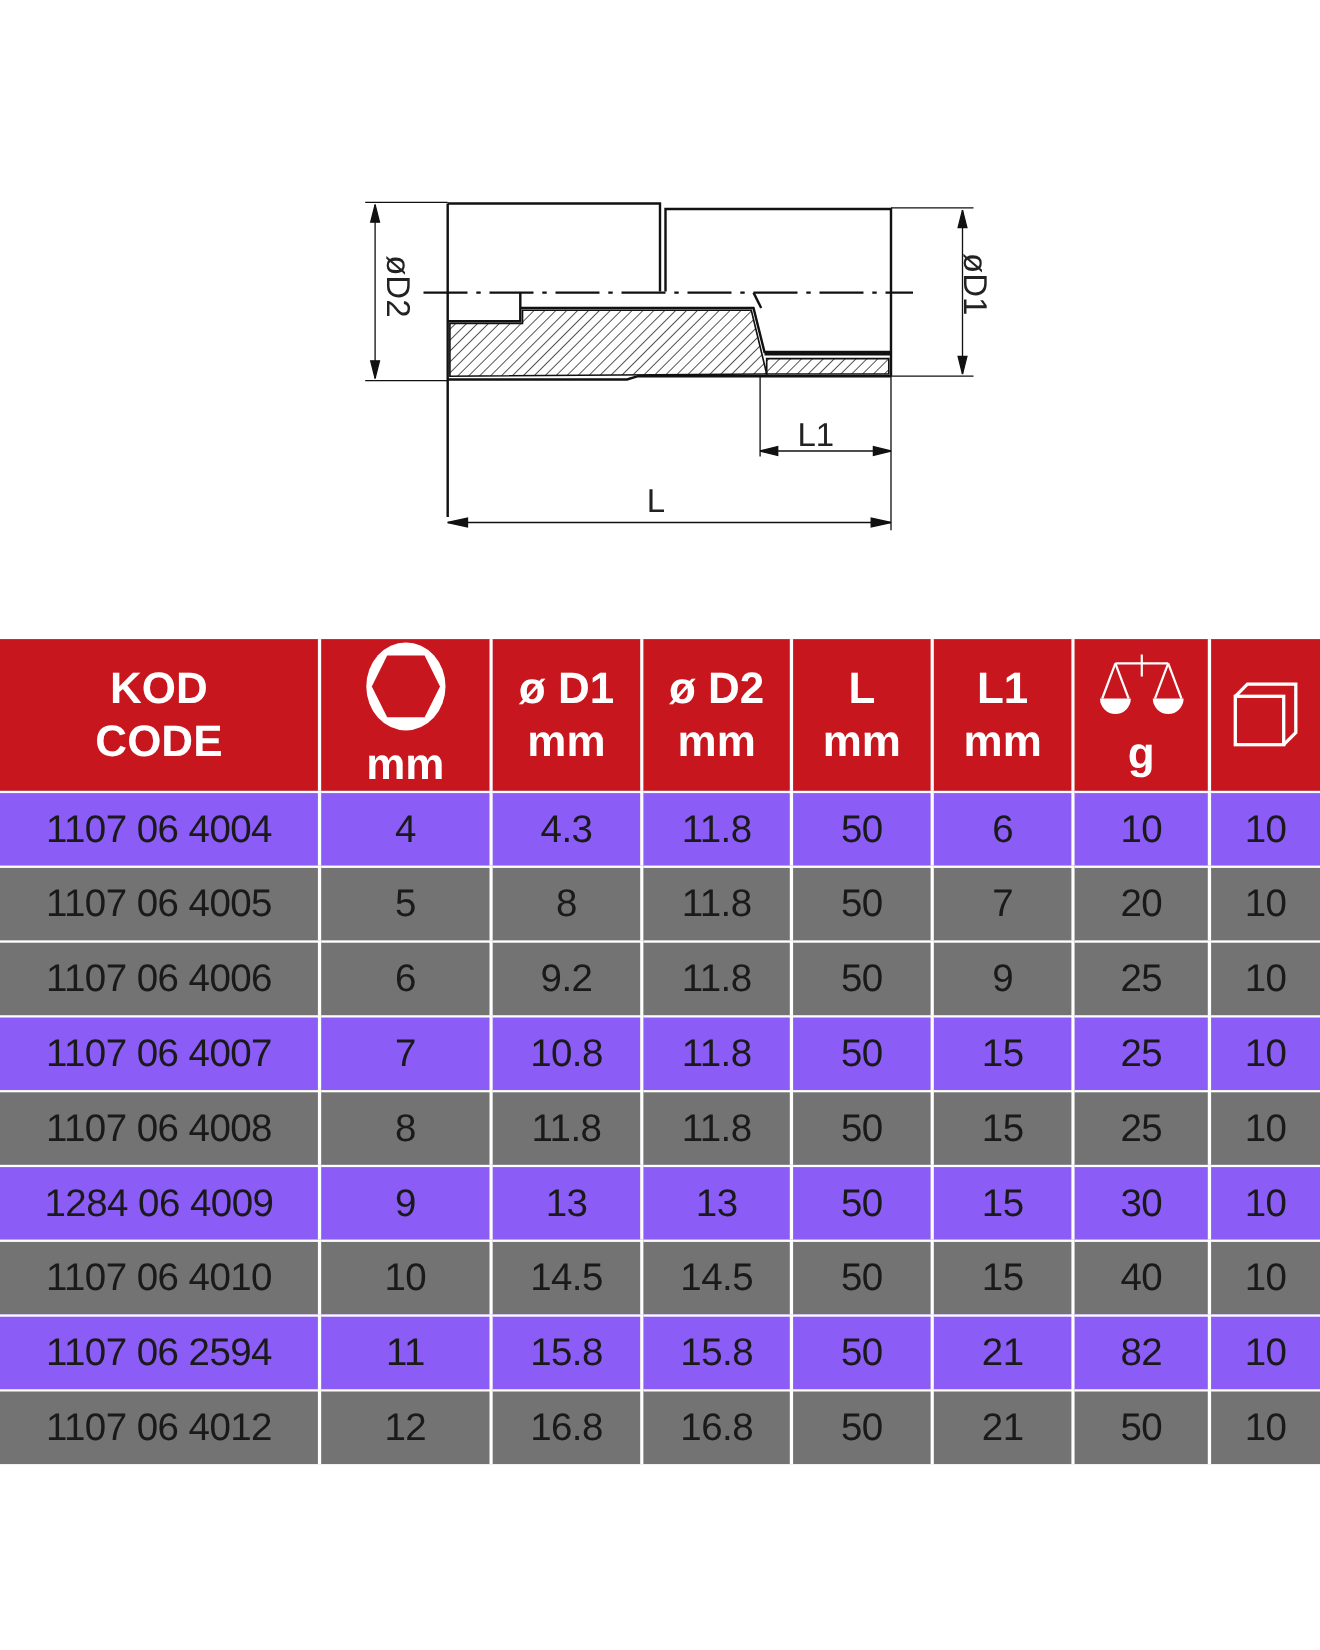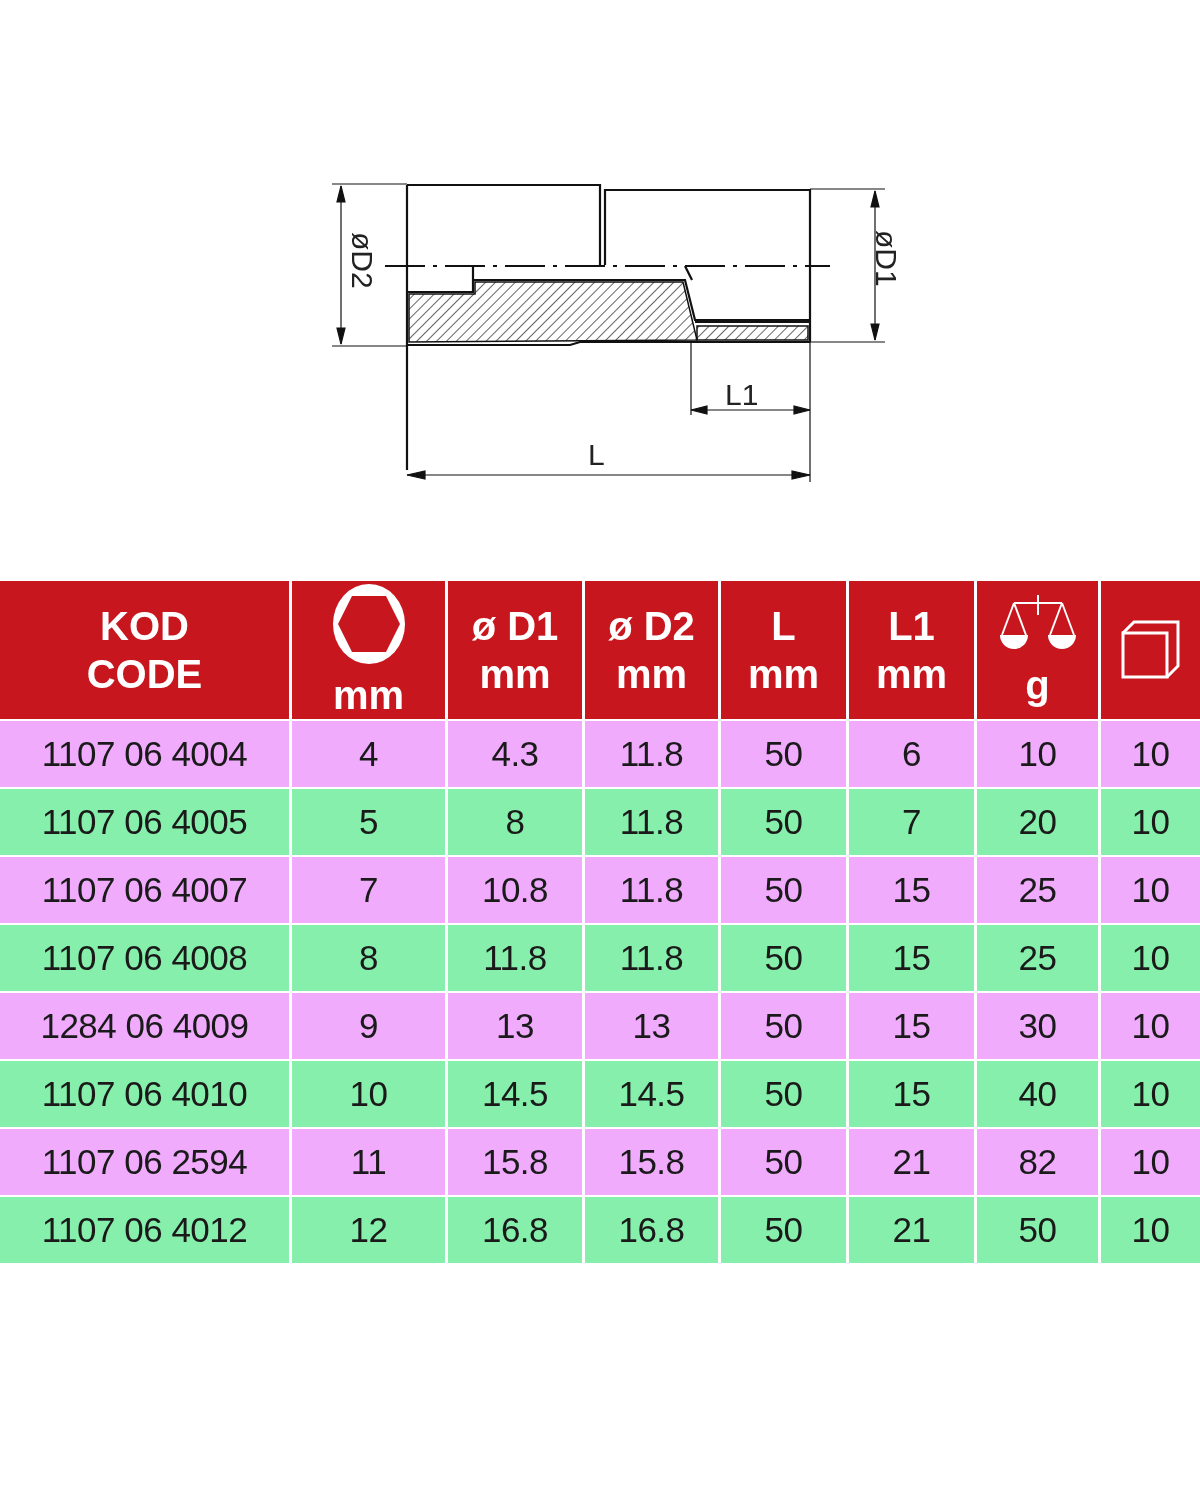--- a/index.html
+++ b/index.html
@@ -3,22 +3,22 @@
 <meta charset="utf-8">
 <style>
   html, body { margin: 0; padding: 0; background: #ffffff; }
   body { width: 1200px; height: 1500px; position: relative; overflow: hidden; font-family: "Liberation Sans", sans-serif; }
   .drawing { position: absolute; left: 320px; top: 170px; width: 580px; height: 320px; }
   .spec-table { position: absolute; left: 0; top: 581px; width: 1200px; border-collapse: separate; border-spacing: 0; table-layout: fixed; }
   .spec-table th { background: #c8161e; color: #ffffff; height: 125px; padding: 0; border-right: 3px solid #ffffff; font-family: "Liberation Sans", sans-serif; font-weight: bold; font-size: 40px; line-height: 48px; text-align: center; vertical-align: middle; }
   .spec-table th:last-child { border-right: none; }
   .spec-table td { height: 66px; padding: 0; border-right: 3px solid #ffffff; border-top: 2px solid #ffffff; font-family: "Liberation Sans", sans-serif; font-size: 35px; color: #1a1a1a; text-align: center; vertical-align: middle; letter-spacing: -0.5px; }
   .spec-table td:last-child { border-right: none; }
-  .spec-table tr.alt td { background: #86efac; }
-  .spec-table tr.plain td { background: #f0abfc; }
+  .spec-table tr.alt td { background: #737373; }
+  .spec-table tr.plain td { background: #8b5cf6; }
   .hdr-line { display: block; }
   .icon-wrap { display: block; margin: 0 auto; }
 </style>
 </head>
 <body>
 
 <svg class="drawing" viewBox="0 0 580 320" width="580" height="320">
   <defs>
     <pattern id="hatch" patternUnits="userSpaceOnUse" width="7" height="7" patternTransform="rotate(45)">
       <line x1="0" y1="0" x2="0" y2="7" stroke="#222" stroke-width="1.4"></line>
@@ -150,20 +150,30 @@
     <tr class="alt">
       <td>1107 06 4005</td>
       <td>5</td>
       <td>8</td>
       <td>11.8</td>
       <td>50</td>
       <td>7</td>
       <td>20</td>
       <td>10</td>
     </tr>
+    <tr class="alt">
+      <td>1107 06 4006</td>
+      <td>6</td>
+      <td>9.2</td>
+      <td>11.8</td>
+      <td>50</td>
+      <td>9</td>
+      <td>25</td>
+      <td>10</td>
+    </tr>
     <tr class="plain">
       <td>1107 06 4007</td>
       <td>7</td>
       <td>10.8</td>
       <td>11.8</td>
       <td>50</td>
       <td>15</td>
       <td>25</td>
       <td>10</td>
     </tr>

